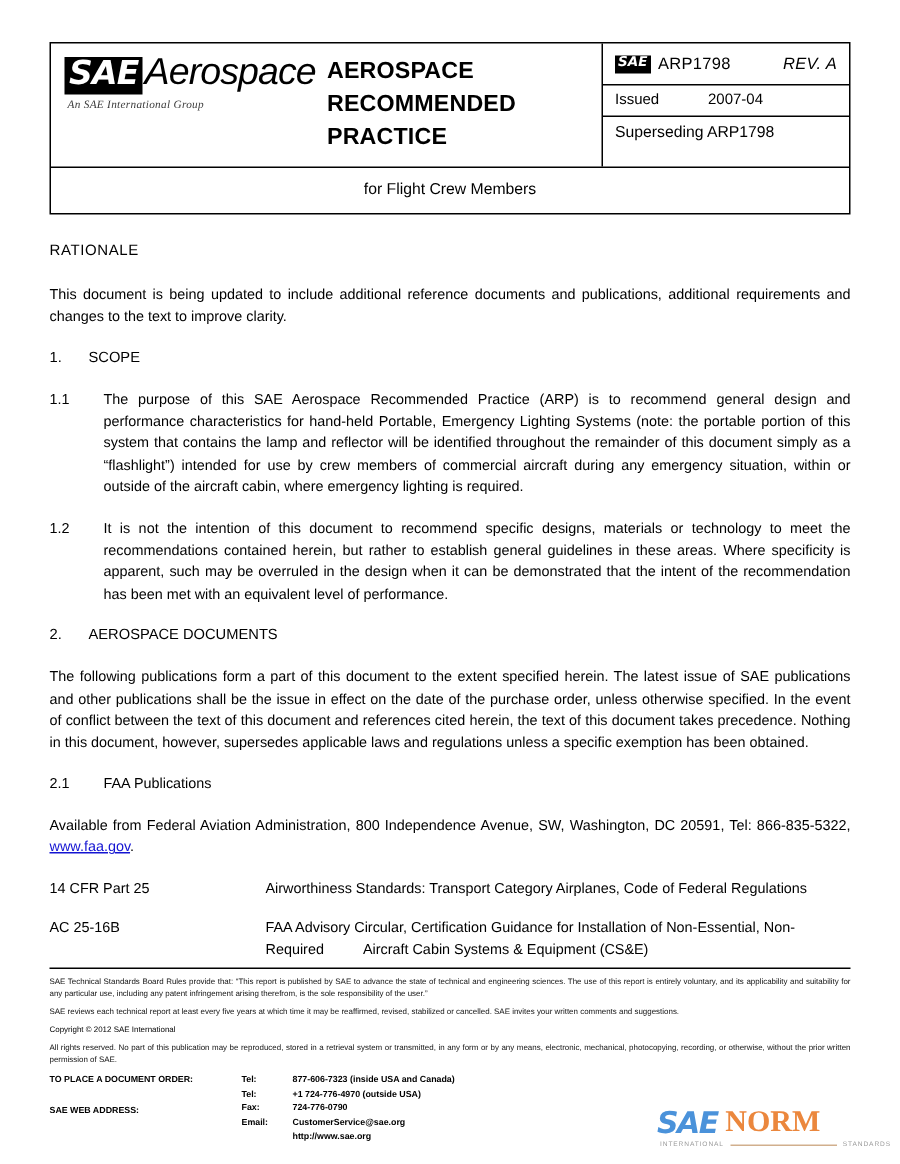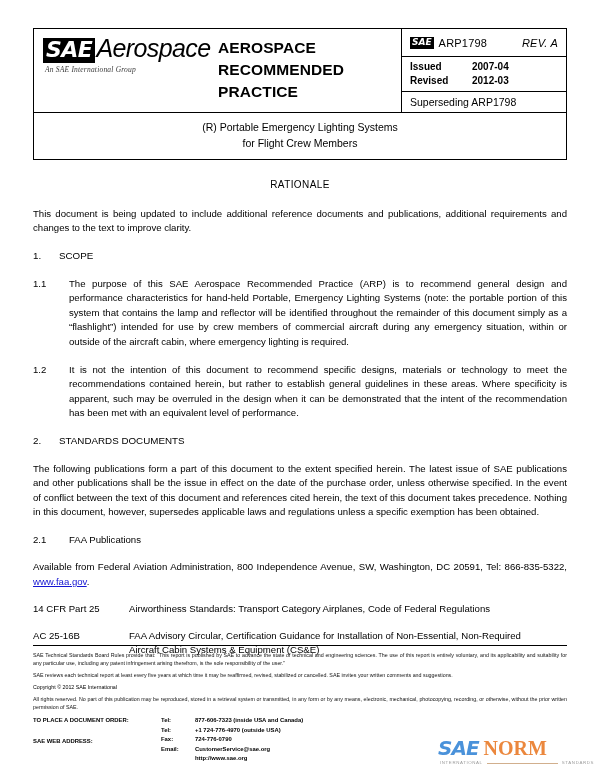--- a/index.html
+++ b/index.html
@@ -135,21 +135,20 @@
   }
   .hdr-dates {
     padding: 3px 8px 3px 8px;
     border-bottom: 1.2px solid #000;
     box-sizing: border-box;
   }
   .date-line {
     display: flex;
     font-size: 10px;
     line-height: 1.42;
-    font-weight: bold;
   }
   .date-label { width: 62px; }
   .hdr-supersede {
     padding: 4px 8px 4px 8px;
     font-size: 10.5px;
     box-sizing: border-box;
   }
   .hdr-subject {
     border-top: 1.4px solid #000;
     text-align: center;
@@ -158,21 +157,21 @@
     line-height: 1.45;
   }
 
   
   .body-area {
     margin-top: 17px;
     font-size: 9.6px;
     line-height: 1.5;
   }
   .rationale-head {
-    text-align: center;
+    text-align: left;
     font-size: 10px;
     letter-spacing: 0.4px;
     margin-bottom: 15px;
   }
   p.just {
     text-align: justify;
     margin: 0 0 13px 0;
     line-height: 1.52;
   }
   .sec-head {
@@ -195,20 +194,21 @@
     line-height: 1.52;
   }
   .sub-head {
     display: flex;
     margin: 0 0 13px 0;
   }
   .sub-head .num { width: 36px; flex: none; }
   .ref-row {
     display: flex;
     margin: 0 0 12px 0;
+    gap: 48px;
   }
   .ref-row .ref-id {
     width: 96px;
     flex: none;
   }
   .ref-row .ref-txt {
     flex: 1;
     line-height: 1.5;
   }
   .ref-txt .spacer { display: inline-block; width: 26px; }
@@ -331,32 +331,27 @@
             <span class="mini-sae">SAE</span>
             <span class="doc-num">ARP1798</span>
             <span class="doc-rev">REV. A</span>
           </div>
 
           <div class="hdr-dates">
             <div class="date-line">
               <span class="date-label">Issued</span>
               <span>2007-04</span>
             </div>
-            <div class="date-line">
-              <span class="date-label">Revised</span>
-              <span>2012-03</span>
-            </div>
           </div>
 
           <div class="hdr-supersede">Superseding ARP1798</div>
         </div>
       </div>
 
       <div class="hdr-subject">
-        <div>(R) Portable Emergency Lighting Systems</div>
         <div>for Flight Crew Members</div>
       </div>
     </div>
 
     <div class="body-area">
 
       <div class="rationale-head">RATIONALE</div>
 
       <p class="just">This document is being updated to include additional reference documents and publications, additional requirements and changes to the text to improve clarity.</p>
 
@@ -368,21 +363,21 @@
         <div class="num">1.1</div>
         <div class="txt">The purpose of this SAE Aerospace Recommended Practice (ARP) is to recommend general design and performance characteristics for hand-held Portable, Emergency Lighting Systems (note: the portable portion of this system that contains the lamp and reflector will be identified throughout the remainder of this document simply as a “flashlight”) intended for use by crew members of commercial aircraft during any emergency situation, within or outside of the aircraft cabin, where emergency lighting is required.</div>
       </div>
 
       <div class="numbered">
         <div class="num">1.2</div>
         <div class="txt">It is not the intention of this document to recommend specific designs, materials or technology to meet the recommendations contained herein, but rather to establish general guidelines in these areas. Where specificity is apparent, such may be overruled in the design when it can be demonstrated that the intent of the recommendation has been met with an equivalent level of performance.</div>
       </div>
 
       <div class="sec-head">
-        <span class="num">2.</span><span>STANDARDS DOCUMENTS</span>
+        <span class="num">2.</span><span>AEROSPACE DOCUMENTS</span>
       </div>
 
       <p class="just">The following publications form a part of this document to the extent specified herein. The latest issue of SAE publications and other publications shall be the issue in effect on the date of the purchase order, unless otherwise specified. In the event of conflict between the text of this document and references cited herein, the text of this document takes precedence. Nothing in this document, however, supersedes applicable laws and regulations unless a specific exemption has been obtained.</p>
 
       <div class="sub-head">
         <div class="num">2.1</div>
         <div>FAA Publications</div>
       </div>
 
       <p class="just"><span>Available from Federal Aviation Administration, 800 Independence Avenue, SW, Washington, DC 20591, Tel: 866-835-5322, </span><a class="link" href="#">www.faa.gov</a><span>.</span></p>

